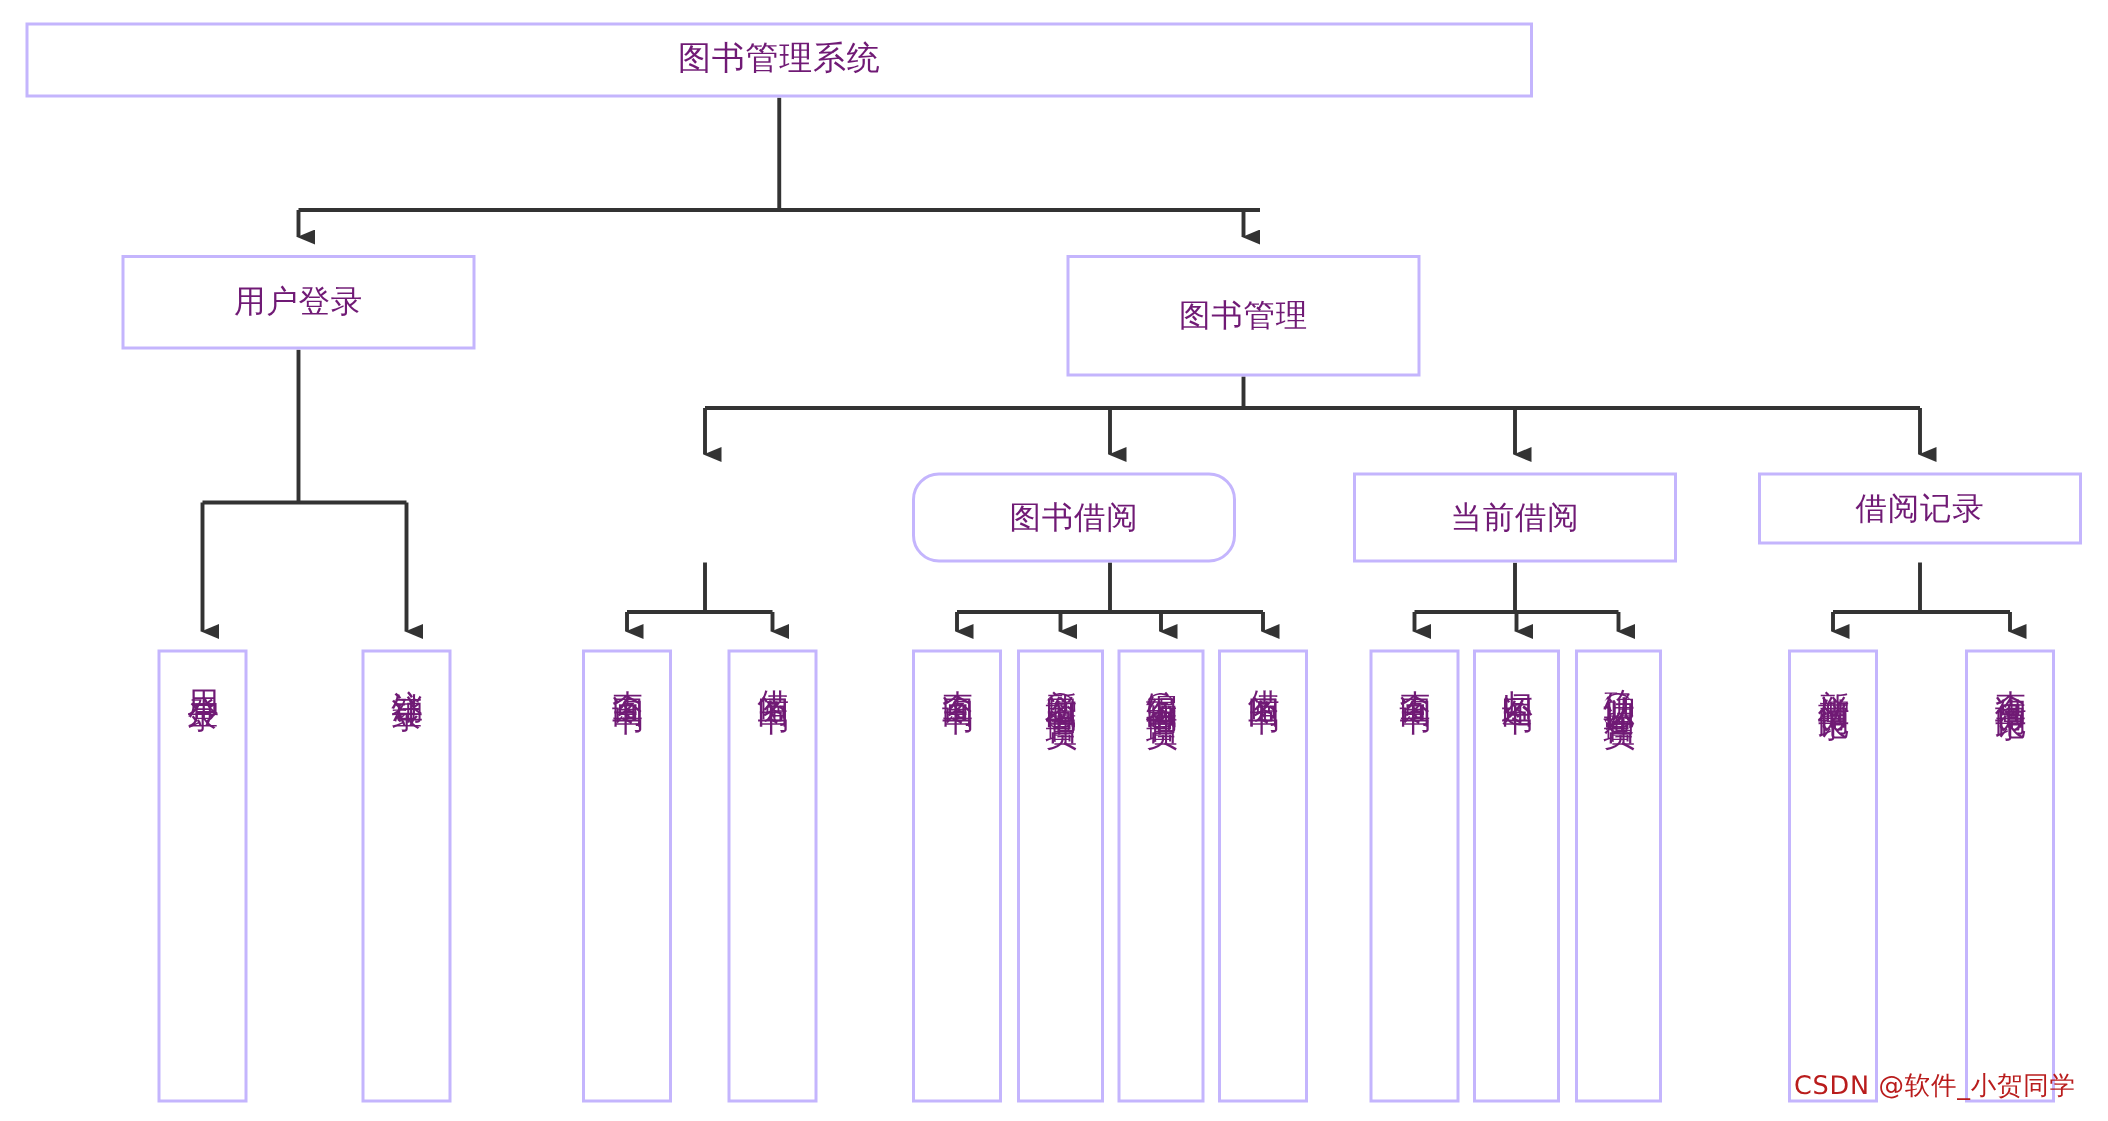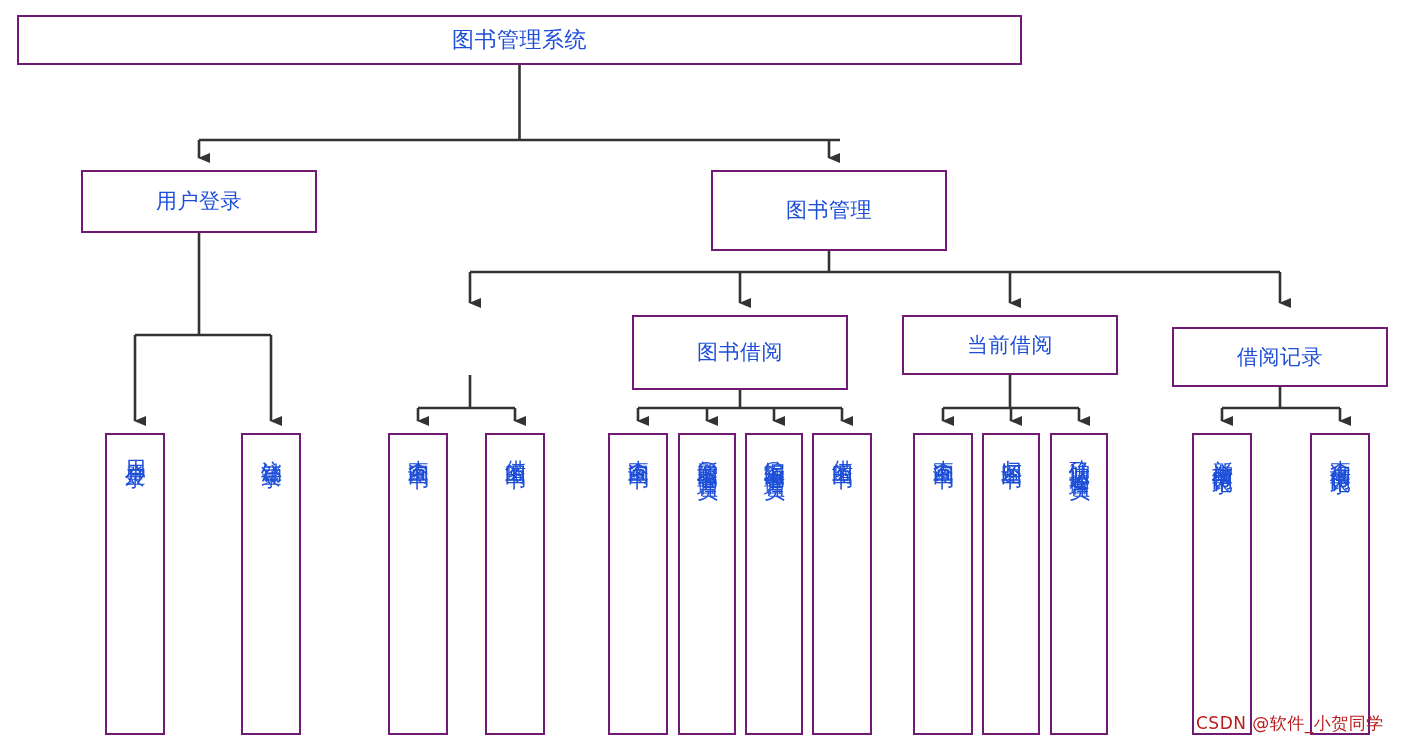--- a/index.html
+++ b/index.html
@@ -22,25 +22,25 @@
     top: 0;
     left: 0;
     width: 1405px;
     height: 747px;
     pointer-events: none;
   }
   .node {
     position: absolute;
     box-sizing: border-box;
     background: #ffffff;
-    border: 2px solid #701a75;
+    border: 2px solid #c4b5fd;
     display: flex;
     align-items: center;
     justify-content: center;
-    color: #1d4ed8;
+    color: #701a75;
   }
   .node.horiz .label {
     font-size: 21px;
     line-height: 1.15;
     letter-spacing: 0.5px;
     white-space: nowrap;
   }
   .node.vert {
     align-items: flex-start;
     justify-content: center;
@@ -124,27 +124,27 @@
     <span class="label">图书管理系统</span>
   </div>
 
   <div class="node horiz" style="left:81px;top:170px;width:236px;height:63px;">
     <span class="label">用户登录</span>
   </div>
   <div class="node horiz" style="left:711px;top:170px;width:236px;height:81px;">
     <span class="label">图书管理</span>
   </div>
 
-  <div class="node horiz" style="left:632px;top:315px;width:216px;height:75px;">
+  <div class="node horiz" style="left:608px;top:315px;width:216px;height:60px;border-radius:18px;">
     <span class="label">图书借阅</span>
   </div>
   <div class="node horiz" style="left:902px;top:315px;width:216px;height:60px;">
     <span class="label">当前借阅</span>
   </div>
-  <div class="node horiz" style="left:1172px;top:315px;width:216px;height:60px;margin-top:12px;">
+  <div class="node horiz" style="left:1172px;top:315px;width:216px;height:48px;">
     <span class="label">借阅记录</span>
   </div>
 
   <div class="node vert" style="left:105px;top:433px;width:60px;height:302px;">
     <span class="label">用户登录</span>
   </div>
   <div class="node vert" style="left:241px;top:433px;width:60px;height:302px;">
     <span class="label">注销登录</span>
   </div>
   <div class="node vert" style="left:388px;top:433px;width:60px;height:302px;">

